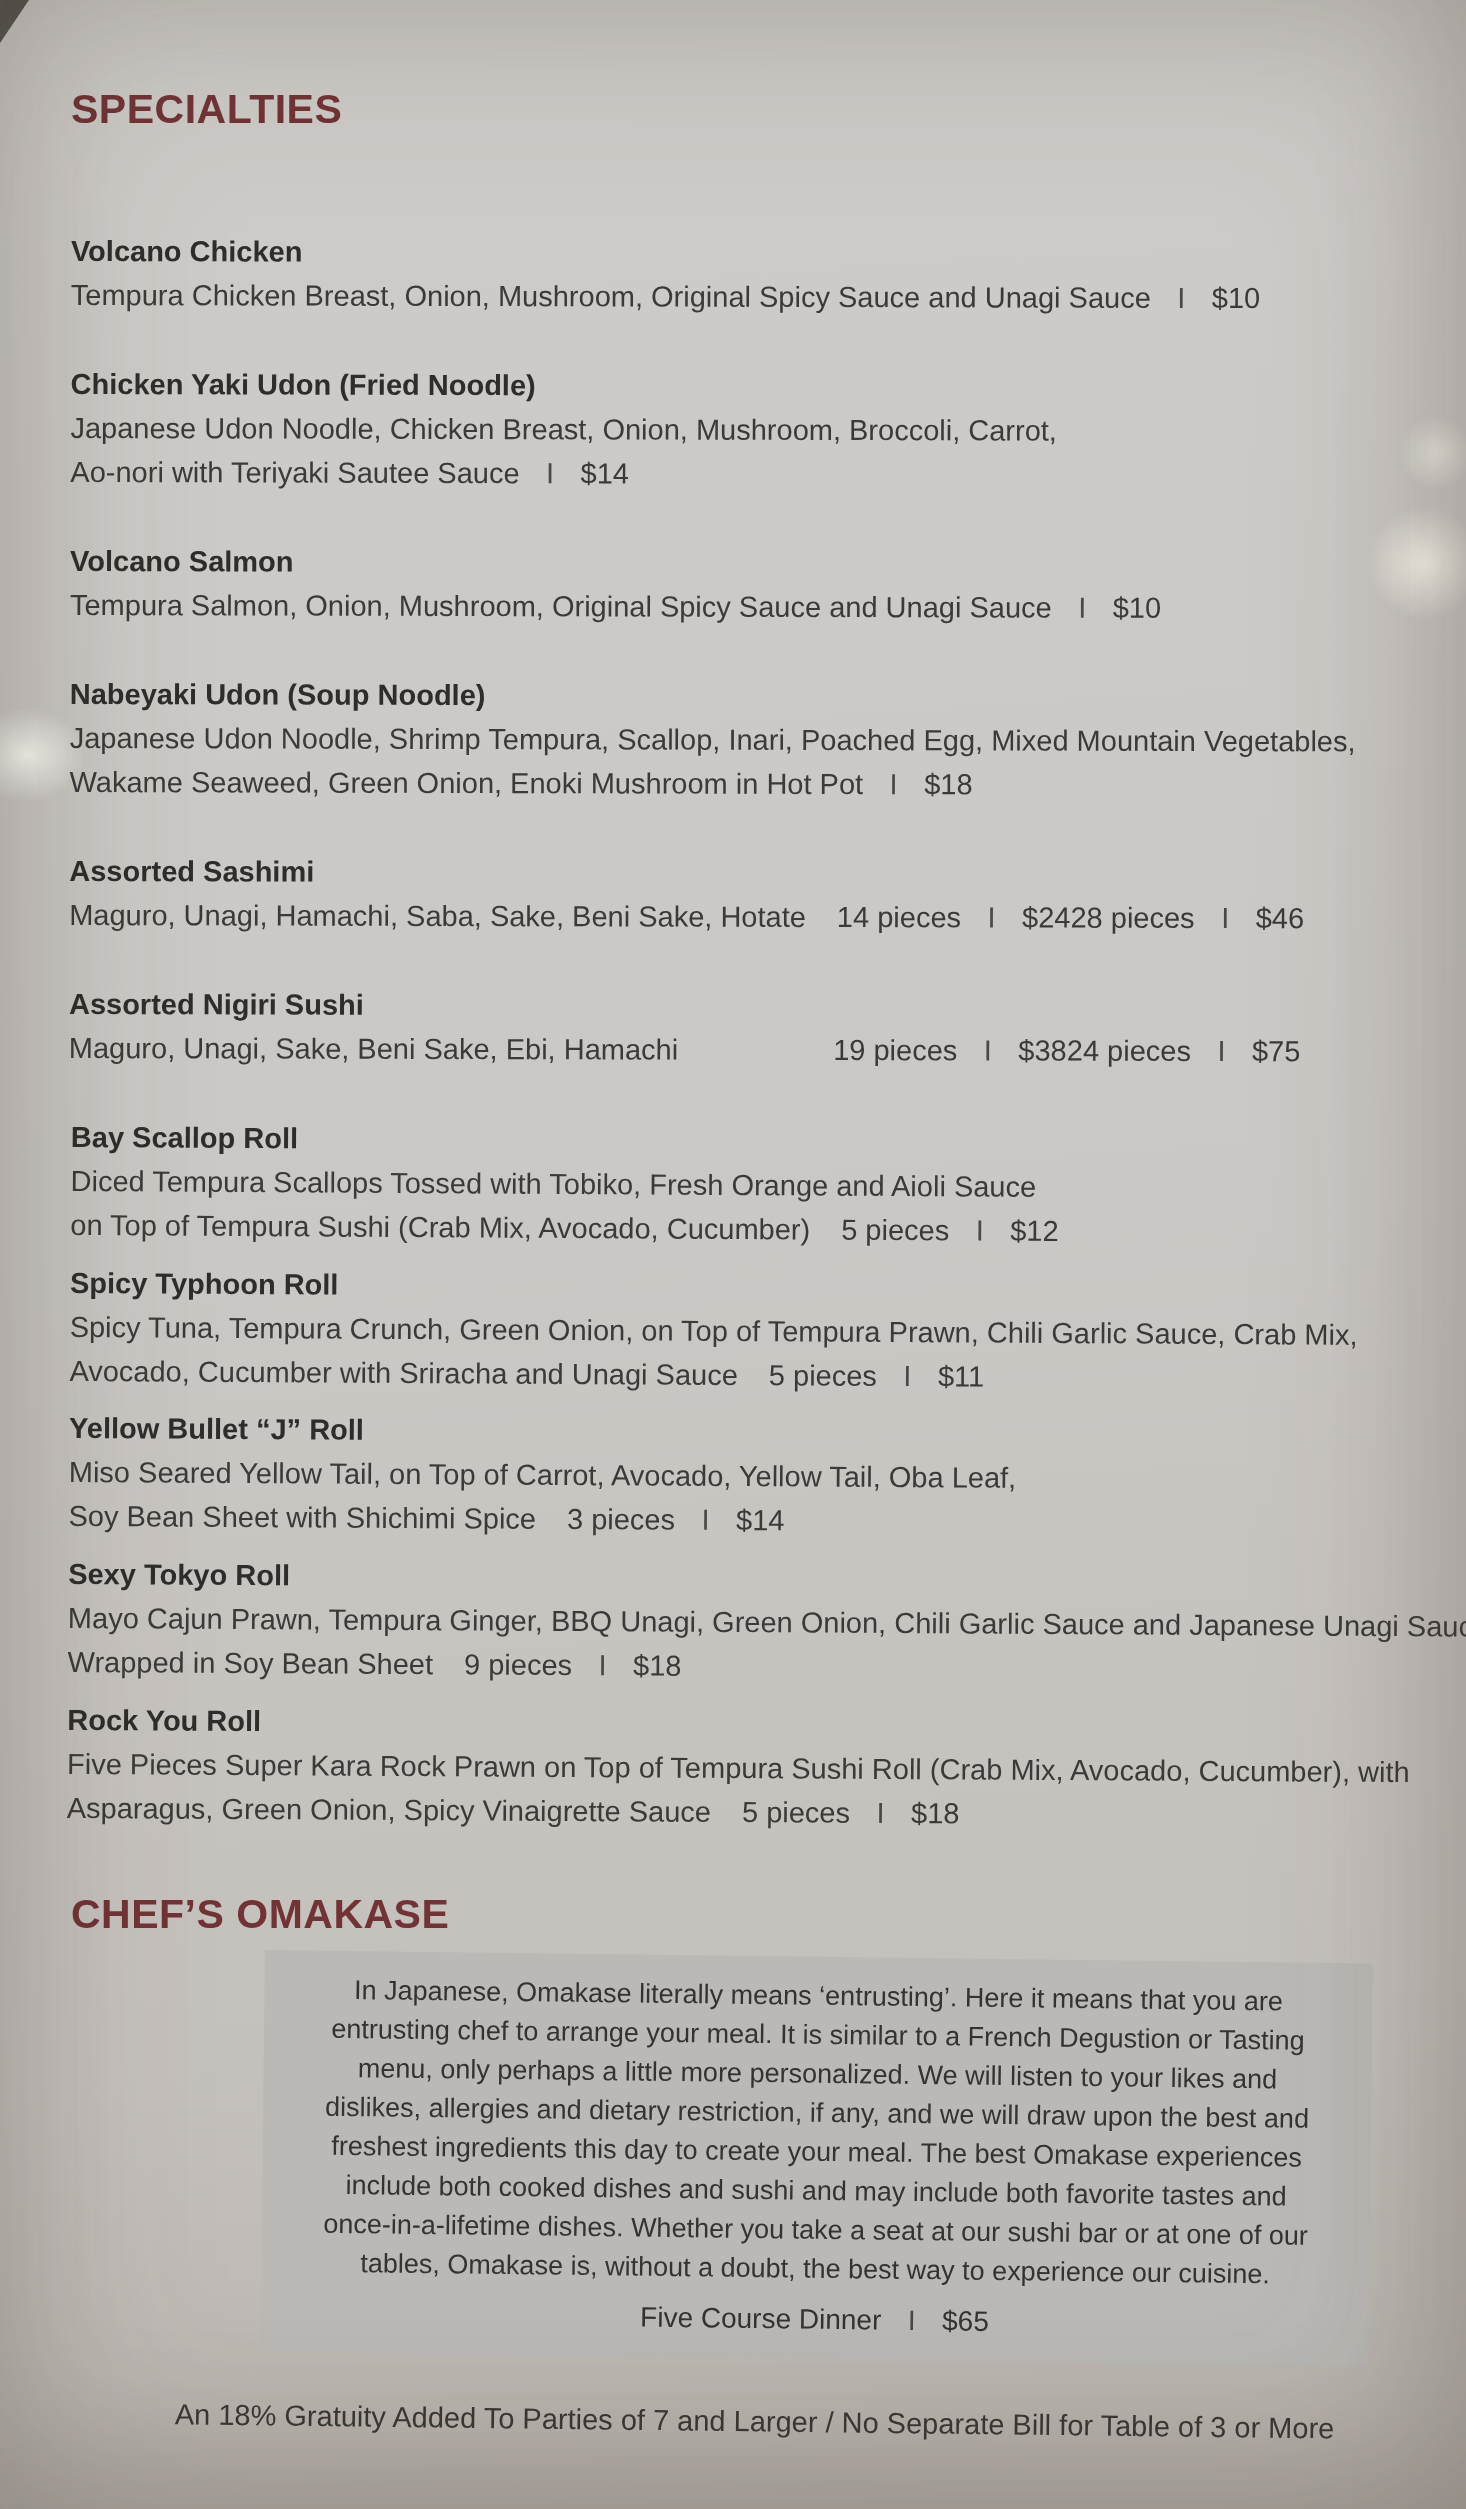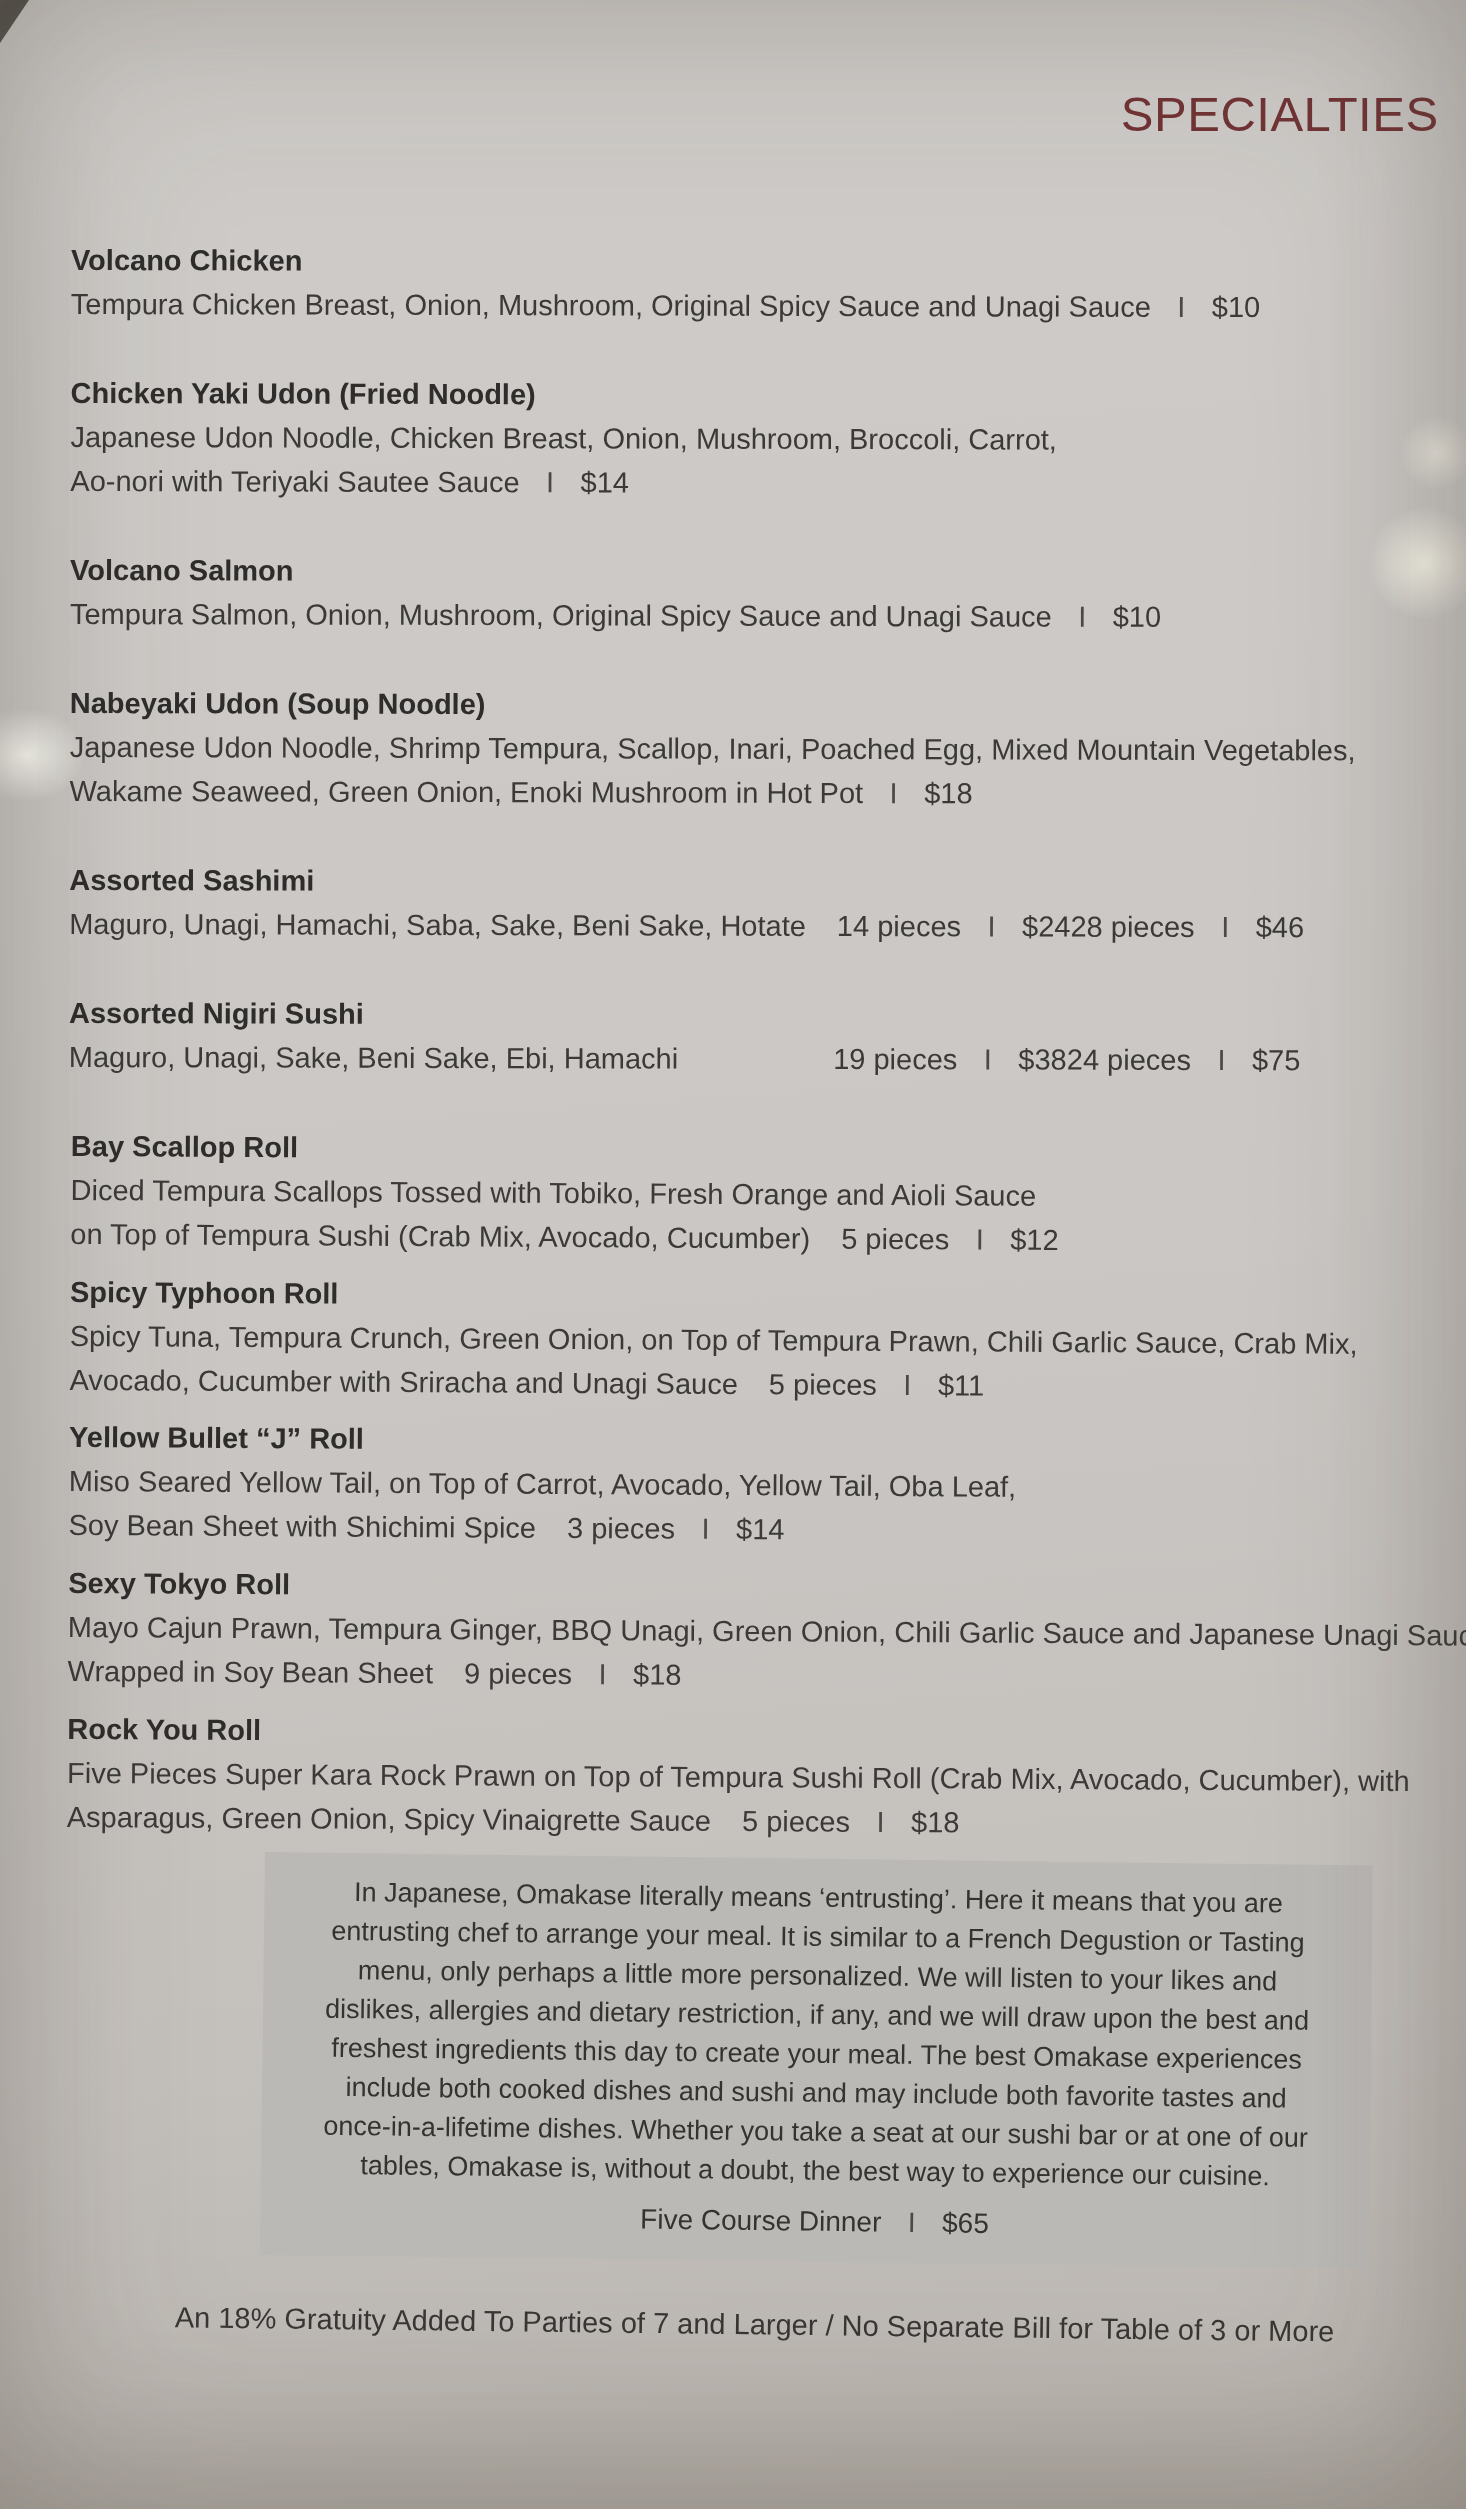--- a/index.html
+++ b/index.html
@@ -14,21 +14,21 @@
     clip-path:polygon(0 0,100% 0,0 100%);}
   .glare{position:absolute;border-radius:50%;pointer-events:none;}
   .g1{left:-33px;top:708px;width:118px;height:94px;
     background:radial-gradient(closest-side,rgba(255,255,248,.95),rgba(255,255,248,0));}
   .g2{left:1368px;top:506px;width:114px;height:114px;
     background:radial-gradient(closest-side,rgba(255,253,240,.9),rgba(255,253,240,0));}
   .g3{left:1400px;top:416px;width:74px;height:74px;
     background:radial-gradient(closest-side,rgba(255,253,240,.6),rgba(255,253,240,0));}
 
   .content{position:relative;padding:86px 27.4px 0 71px;}
-  .sec-title{text-align:right;font-size:49px;font-weight:400;color:#713335;letter-spacing:0.5px;}
+  .sec-title{text-align:left;font-size:41px;font-weight:700;color:#713335;letter-spacing:0.5px;}
   .t-spec{margin:0 0 96px 0;}
   .t-maki{margin:7.8px 0 37px 0;}
   .t-omak{margin:61px 0 11.8px 0;}
 
   .sec-specialties{transform:rotate(.15deg);transform-origin:left top;}
   .sec-maki{transform:rotate(.35deg);transform-origin:left top;}
 
   .item{margin-bottom:45px;font-size:29px;line-height:44px;}
   .sec-maki .item{margin-bottom:13.7px;}
   .item-name{font-weight:700;color:#2e2d2b;}
@@ -145,20 +145,21 @@
       <div class="item">
         <div class="item-name">Rock You Roll</div>
         <div class="line">Five Pieces Super Kara Rock Prawn on Top of Tempura Sushi Roll (Crab Mix, Avocado, Cucumber), with</div>
         <div class="price-line">
           <span>Asparagus, Green Onion, Spicy Vinaigrette Sauce</span><span class="qty">5 pieces</span><span class="sep">I</span><span>$18</span>
         </div>
       </div>
 
     </div>
 
+    <div class="sec-title t-omak">CHEF’S OMAKASE</div>
 
     <div class="omakase-box">
       <div class="oline">In Japanese, Omakase literally means ‘entrusting’. Here it means that you are</div>
       <div class="oline">entrusting chef to arrange your meal. It is similar to a French Degustion or Tasting</div>
       <div class="oline">menu, only perhaps a little more personalized. We will listen to your likes and</div>
       <div class="oline">dislikes, allergies and dietary restriction, if any, and we will draw upon the best and</div>
       <div class="oline">freshest ingredients this day to create your meal. The best Omakase experiences</div>
       <div class="oline">include both cooked dishes and sushi and may include both favorite tastes and</div>
       <div class="oline">once-in-a-lifetime dishes. Whether you take a seat at our sushi bar or at one of our</div>
       <div class="oline">tables, Omakase is, without a doubt, the best way to experience our cuisine.</div>

